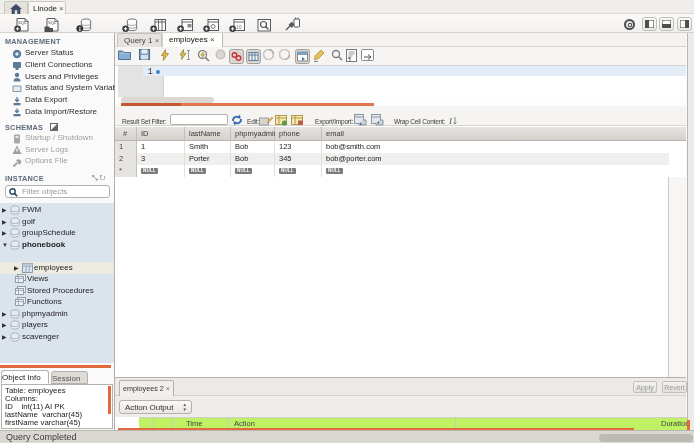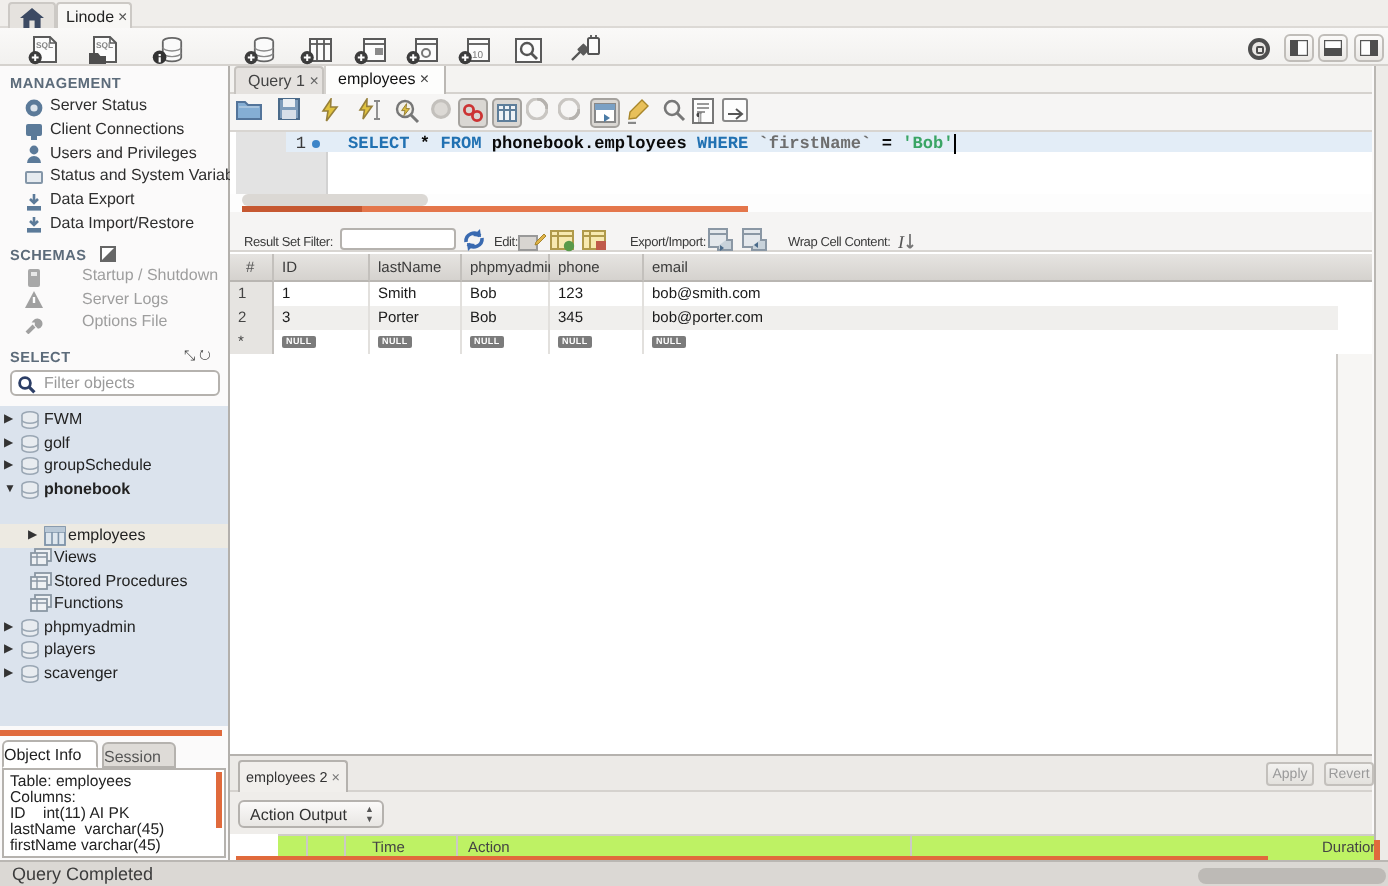--- a/index.html
+++ b/index.html
@@ -14,21 +14,21 @@
 
 #maintb { position:absolute; left:0; top:14px; width:694px; height:19px; background:linear-gradient(#faf9f8,#f2f1ef); border-bottom:1px solid #d5d2ce; }
 .mico { position:absolute; top:3px; }
 
 .panbtn { position:absolute; top:17px; width:15px; height:14px; background:linear-gradient(#fbfaf9,#eae8e5); border:1px solid #c0bdb9; border-radius:3px; }
 .panbtn svg { display:block; margin:2px auto; }
 
 #sidebar { position:absolute; left:0; top:33px; width:115px; height:397px; background:#fbfafa; border-right:1px solid #b3b0ac; }
 .shead { position:absolute; left:5px; font-weight:bold; font-size:7.3px; letter-spacing:.25px; color:#5c6b7a; }
 .sitem { position:absolute; left:25px; font-size:8px; color:#2e2e2e; white-space:nowrap; }
-.sitem.dis { color:#9e9e9e;margin-left:16px; }
+.sitem.dis { color:#9e9e9e; }
 .iico { position:absolute; left:12px; width:10px; height:10px; }
 
 #tree { position:absolute; left:0; top:170px; width:114px; height:160px; background:#dbe3ed; }
 .trow { position:absolute; left:0; width:114px; height:12px; font-size:8px; color:#222; line-height:12px; white-space:nowrap; }
 .arr { position:absolute; font-size:6px; color:#333; top:0px; }
 .tico { position:absolute; top:1px; }
 
 #filterbox { position:absolute; left:5px; top:152px; width:105px; height:13px; background:#fff; border:1px solid #b5b2ae; border-radius:3px; color:#9a9a9a; font-size:8px; line-height:11px; padding-left:16px; }
 
 #objtabs { position:absolute; left:0; top:337px; width:114px; height:15px; }
@@ -193,21 +193,21 @@
   <div class="sitem" style="top:62px">Data Export</div>
   <div class="sitem" style="top:73.5px">Data Import/Restore</div>
   <div class="shead" style="top:90px">SCHEMAS</div>
     <svg class="abs" style="left:50px;top:90px" width="8" height="8">
       <rect x="0.5" y="0.5" width="7" height="7" fill="#fff" stroke="#666"></rect>
       <path d="M0.5 7.5 L7.5 0.5 L7.5 7.5 Z" fill="#666"></path>
     </svg>
   <div class="sitem dis" style="top:100px">Startup / Shutdown</div>
   <div class="sitem dis" style="top:111.5px">Server Logs</div>
   <div class="sitem dis" style="top:123px">Options File</div>
-  <div class="shead" style="top:141px">SELECT</div>
+  <div class="shead" style="top:141px">INSTANCE</div>
   <div class="abs" style="left:92px;top:141px;font-size:7px;color:#444">⤡ ↻</div>
   <div id="filterbox">Filter objects</div>
   <svg class="abs" style="left:9px;top:155px" width="9" height="9" viewBox="0 0 9 9">
       <circle cx="3.5" cy="3.5" r="2.7" fill="none" stroke="#2c3e66" stroke-width="1.4"></circle>
       <line x1="5.6" y1="5.6" x2="8.2" y2="8.2" stroke="#2c3e66" stroke-width="1.6"></line>
     </svg>
   <div id="tree">
       <div class="trow" style="top: 1px">
         <span class="arr" style="left:2px">▶</span>
         <svg class="tico" style="left:10px" width="10" height="10">
@@ -423,21 +423,20 @@
         </svg></div>
       <div style="position:absolute;left:246px;top:2px"><svg width="13" height="12">
           <rect x="0.5" y="0.5" width="12" height="11" rx="1" fill="#fdfdfd" stroke="#888"></rect>
           <path d="M3 8 h7 M7 5.5 l3 2.5 -3 2.5" stroke="#555" fill="none"></path>
         </svg></div>
     </div>
   <div id="gutter"></div>
   <div id="curline"></div>
   <div id="lnum">1</div>
   <div id="bdot"></div>
-  <div id="sqltext"><span class="kw">SELECT</span> <span class="id0">*</span> <span class="kw">FROM</span> <span class="id0">phonebook.employees</span> <span class="kw">WHERE</span> <span class="bt">`firstName`</span> <span class="id0">=</span> <span class="str">'Bob'</span><span style="border-left:1px solid #000">​</span></div>
   <div id="escroll">
     <div id="ethumb"></div>
     <div id="eorange"></div>
     <div id="eorange2"></div>
   </div>
   <div id="restb">
     <div class="abs" style="left:7px;top:11.5px">Result Set Filter:</div>
     <div id="resfilter"></div>
     <div class="abs" style="left:132px;top:11.5px">Edit:</div>
     <div class="abs" style="left:200px;top:11.5px">Export/Import:</div>

